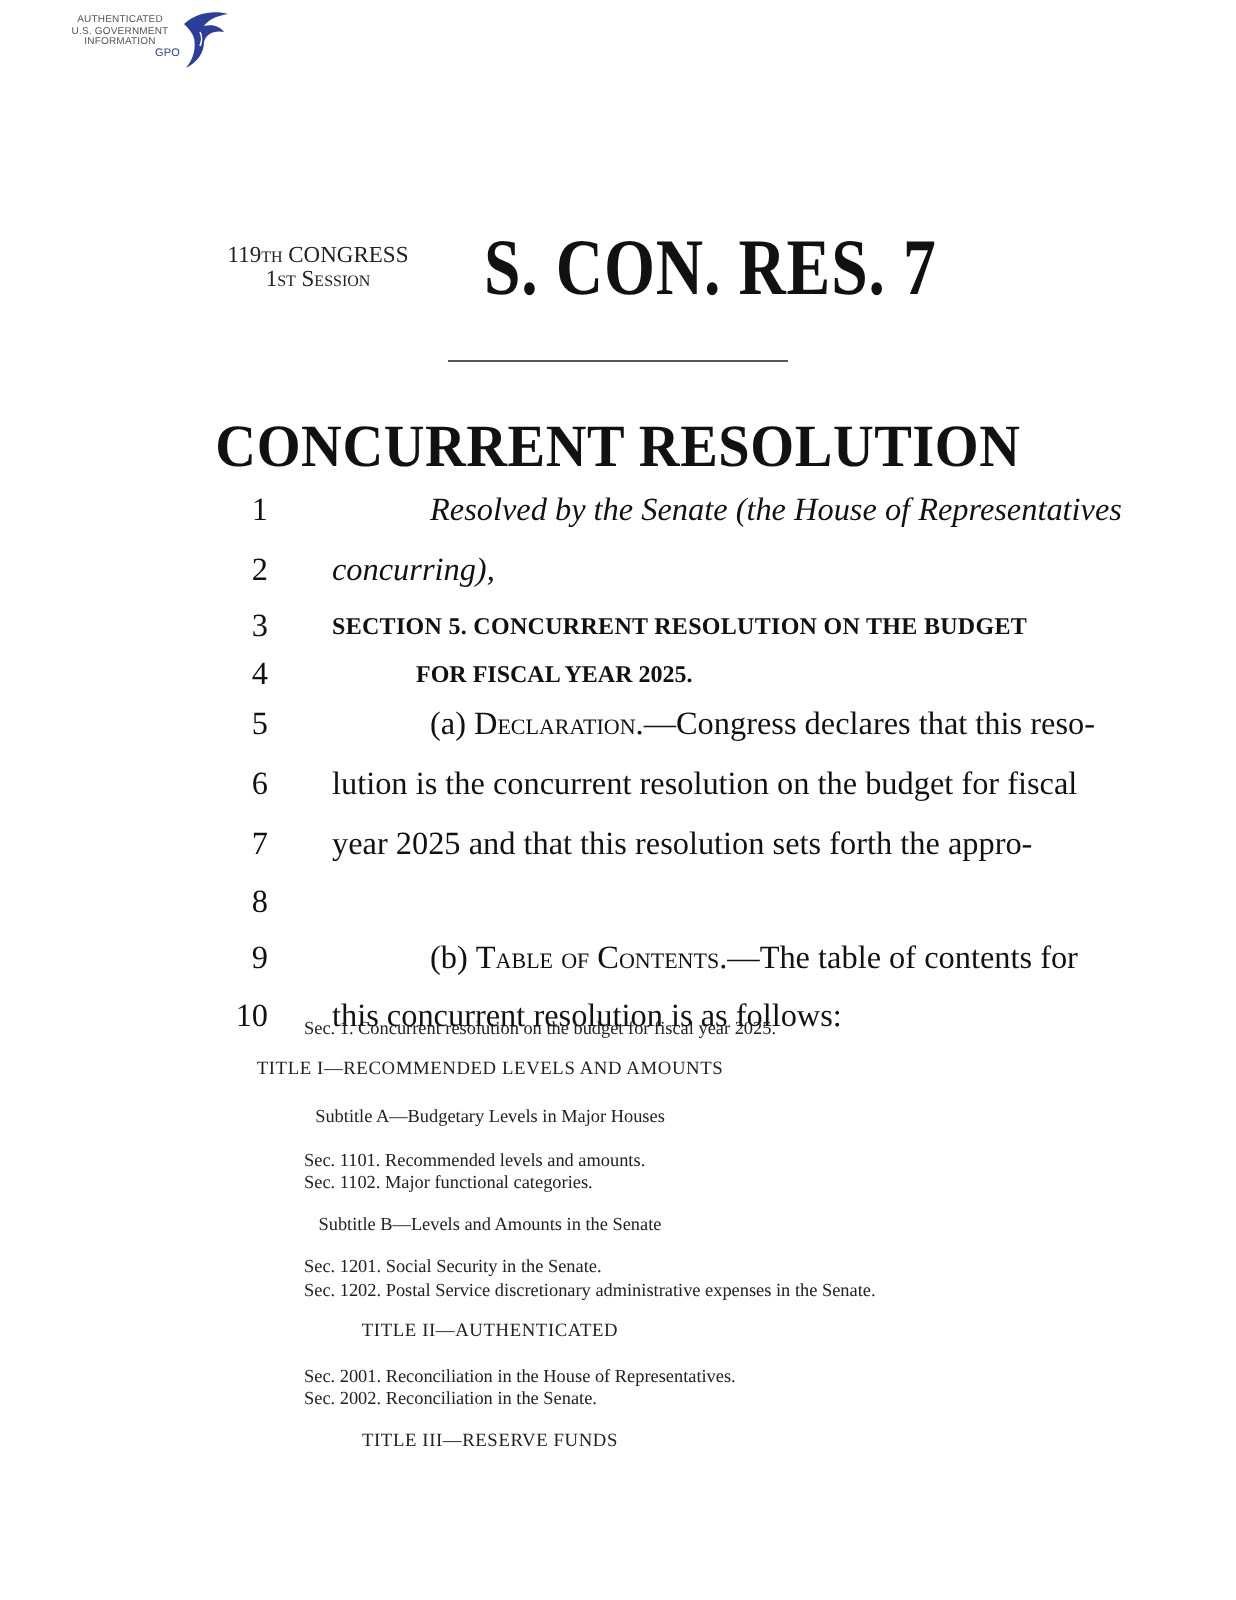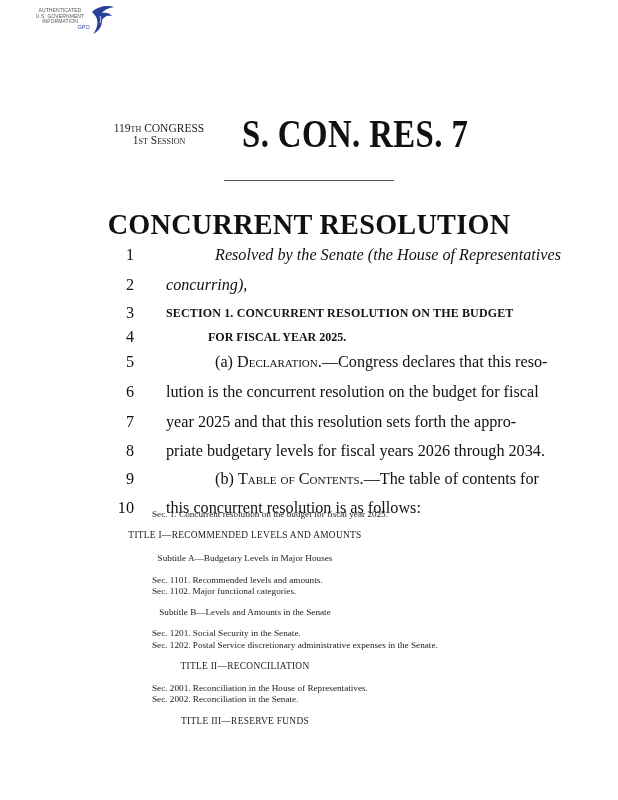--- a/index.html
+++ b/index.html
@@ -72,55 +72,54 @@
 <div class="line" style="top:245px">
   <span class="ln">1</span>
   <span class="lt indent ital" style="width:311px;text-align:justify;text-align-last:justify;">Resolved by the Senate (the House of Representatives</span>
 </div>
 <div class="line" style="top:275px">
   <span class="ln">2</span>
   <span class="lt ital">concurring),</span>
 </div>
 <div class="line" style="top:303px">
   <span class="ln">3</span>
-  <span class="lt bold-caps justify">SECTION 1. CONCURRENT RESOLUTION ON THE BUDGET</span>
+  <span class="lt bold-caps justify">SECTION 5. CONCURRENT RESOLUTION ON THE BUDGET</span>
 </div>
 <div class="line" style="top:327px">
   <span class="ln">4</span>
   <span class="lt center4">FOR FISCAL YEAR 2025.</span>
 </div>
 <div class="line" style="top:352px">
   <span class="ln">5</span>
   <span class="lt indent justify" style="width:311px;"><span>(a) </span><span class="sc">Declaration.</span><span>—Congress declares that this reso-</span></span>
 </div>
 <div class="line" style="top:382px">
   <span class="ln">6</span>
   <span class="lt justify">lution is the concurrent resolution on the budget for fiscal</span>
 </div>
 <div class="line" style="top:412px">
   <span class="ln">7</span>
   <span class="lt justify">year 2025 and that this resolution sets forth the appro-</span>
 </div>
 <div class="line" style="top:441px">
   <span class="ln">8</span>
-  <span class="lt justify">priate budgetary levels for fiscal years 2026 through 2034.</span>
 </div>
 <div class="line" style="top:469px">
   <span class="ln">9</span>
   <span class="lt indent justify" style="width:311px;"><span>(b) </span><span class="sc">Table of Contents.</span><span>—The table of contents for</span></span>
 </div>
 <div class="line" style="top:498px">
   <span class="ln">10</span>
   <span class="lt">this concurrent resolution is as follows:</span>
 </div>
 
 <div class="toc toc-sec" style="top:509px">Sec. 1. Concurrent resolution on the budget for fiscal year 2025.</div>
 <div class="toc toc-head toc-title" style="top:530px">TITLE I—RECOMMENDED LEVELS AND AMOUNTS</div>
 <div class="toc toc-head" style="top:553px">Subtitle A—Budgetary Levels in Major Houses</div>
 <div class="toc toc-sec" style="top:575px">Sec. 1101. Recommended levels and amounts.</div>
 <div class="toc toc-sec" style="top:586px">Sec. 1102. Major functional categories.</div>
 <div class="toc toc-head" style="top:607px">Subtitle B—Levels and Amounts in the Senate</div>
 <div class="toc toc-sec" style="top:628px">Sec. 1201. Social Security in the Senate.</div>
 <div class="toc toc-sec" style="top:640px">Sec. 1202. Postal Service discretionary administrative expenses in the Senate.</div>
-<div class="toc toc-head toc-title" style="top:661px">TITLE II—RECONCILIATION</div>
+<div class="toc toc-head toc-title" style="top:661px">TITLE II—AUTHENTICATED</div>
 <div class="toc toc-sec" style="top:683px">Sec. 2001. Reconciliation in the House of Representatives.</div>
 <div class="toc toc-sec" style="top:694px">Sec. 2002. Reconciliation in the Senate.</div>
 <div class="toc toc-head toc-title" style="top:716px">TITLE III—RESERVE FUNDS</div>
 
 </body></html>

